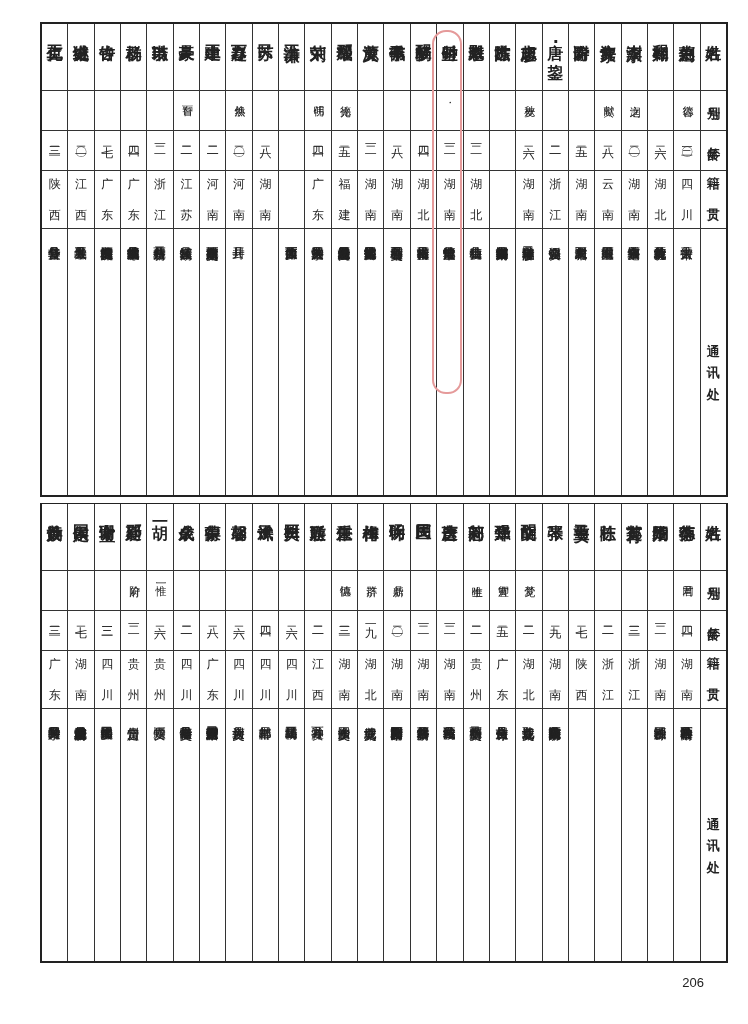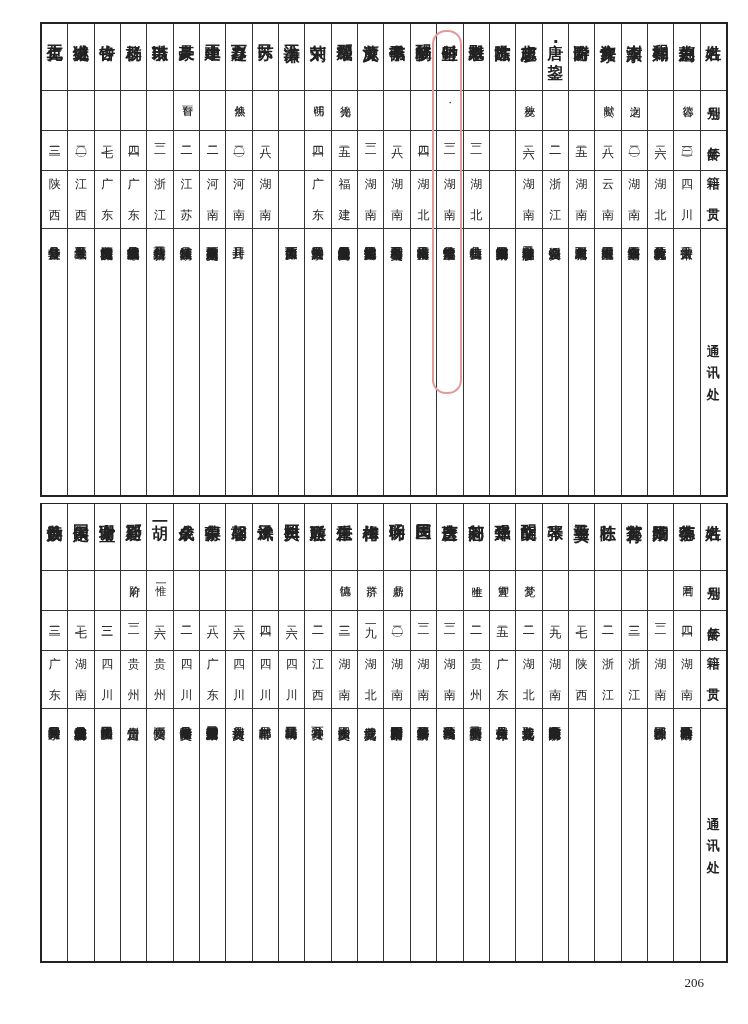--- a/index.html
+++ b/index.html
@@ -21,21 +21,21 @@
   .origin { height:58px; padding-top:6px; justify-content:space-between; padding-bottom:6px; }
   .origin span { font-size:12px; line-height:14px; }
   .addr { flex:1; padding-top:8px; }
   .addr .v { font-size:12.5px; line-height:15px; }
   .hdr .name .v, .hdr .alias .v, .hdr .age .v { font-family:"DejaVu Sans", sans-serif; font-weight:bold; }
   .hdr .alias .v, .hdr .age .v { font-size:13px; }
   .hdr .origin span { font-family:"DejaVu Sans", sans-serif; font-weight:bold; font-size:13px; }
   .hdr .addr { justify-content:center; }
   .hdr .addr .v { font-family:"DejaVu Sans", sans-serif; font-weight:bold; font-size:13px; letter-spacing:22px; }
   .highlight { position:absolute; left:432px; top:30px; width:26px; height:360px; border:2px solid #e59a9a; border-radius:14px; pointer-events:none; }
-  .page-num { position:absolute; right:44px; top:975px; font-size:13px; font-family:Liberation Serif, serif; }
+  .page-num { position:absolute; right:44px; top:975px; font-size:13px; font-family:Liberation Sans, sans-serif; }
 </style>
 </head>
 <body>
 
 <div class="tbl top" id="tblTop">
     <div class="col">
       <div class="cell name">
         <span class="v">王克仁</span>
       </div>
       <div class="cell alias">

